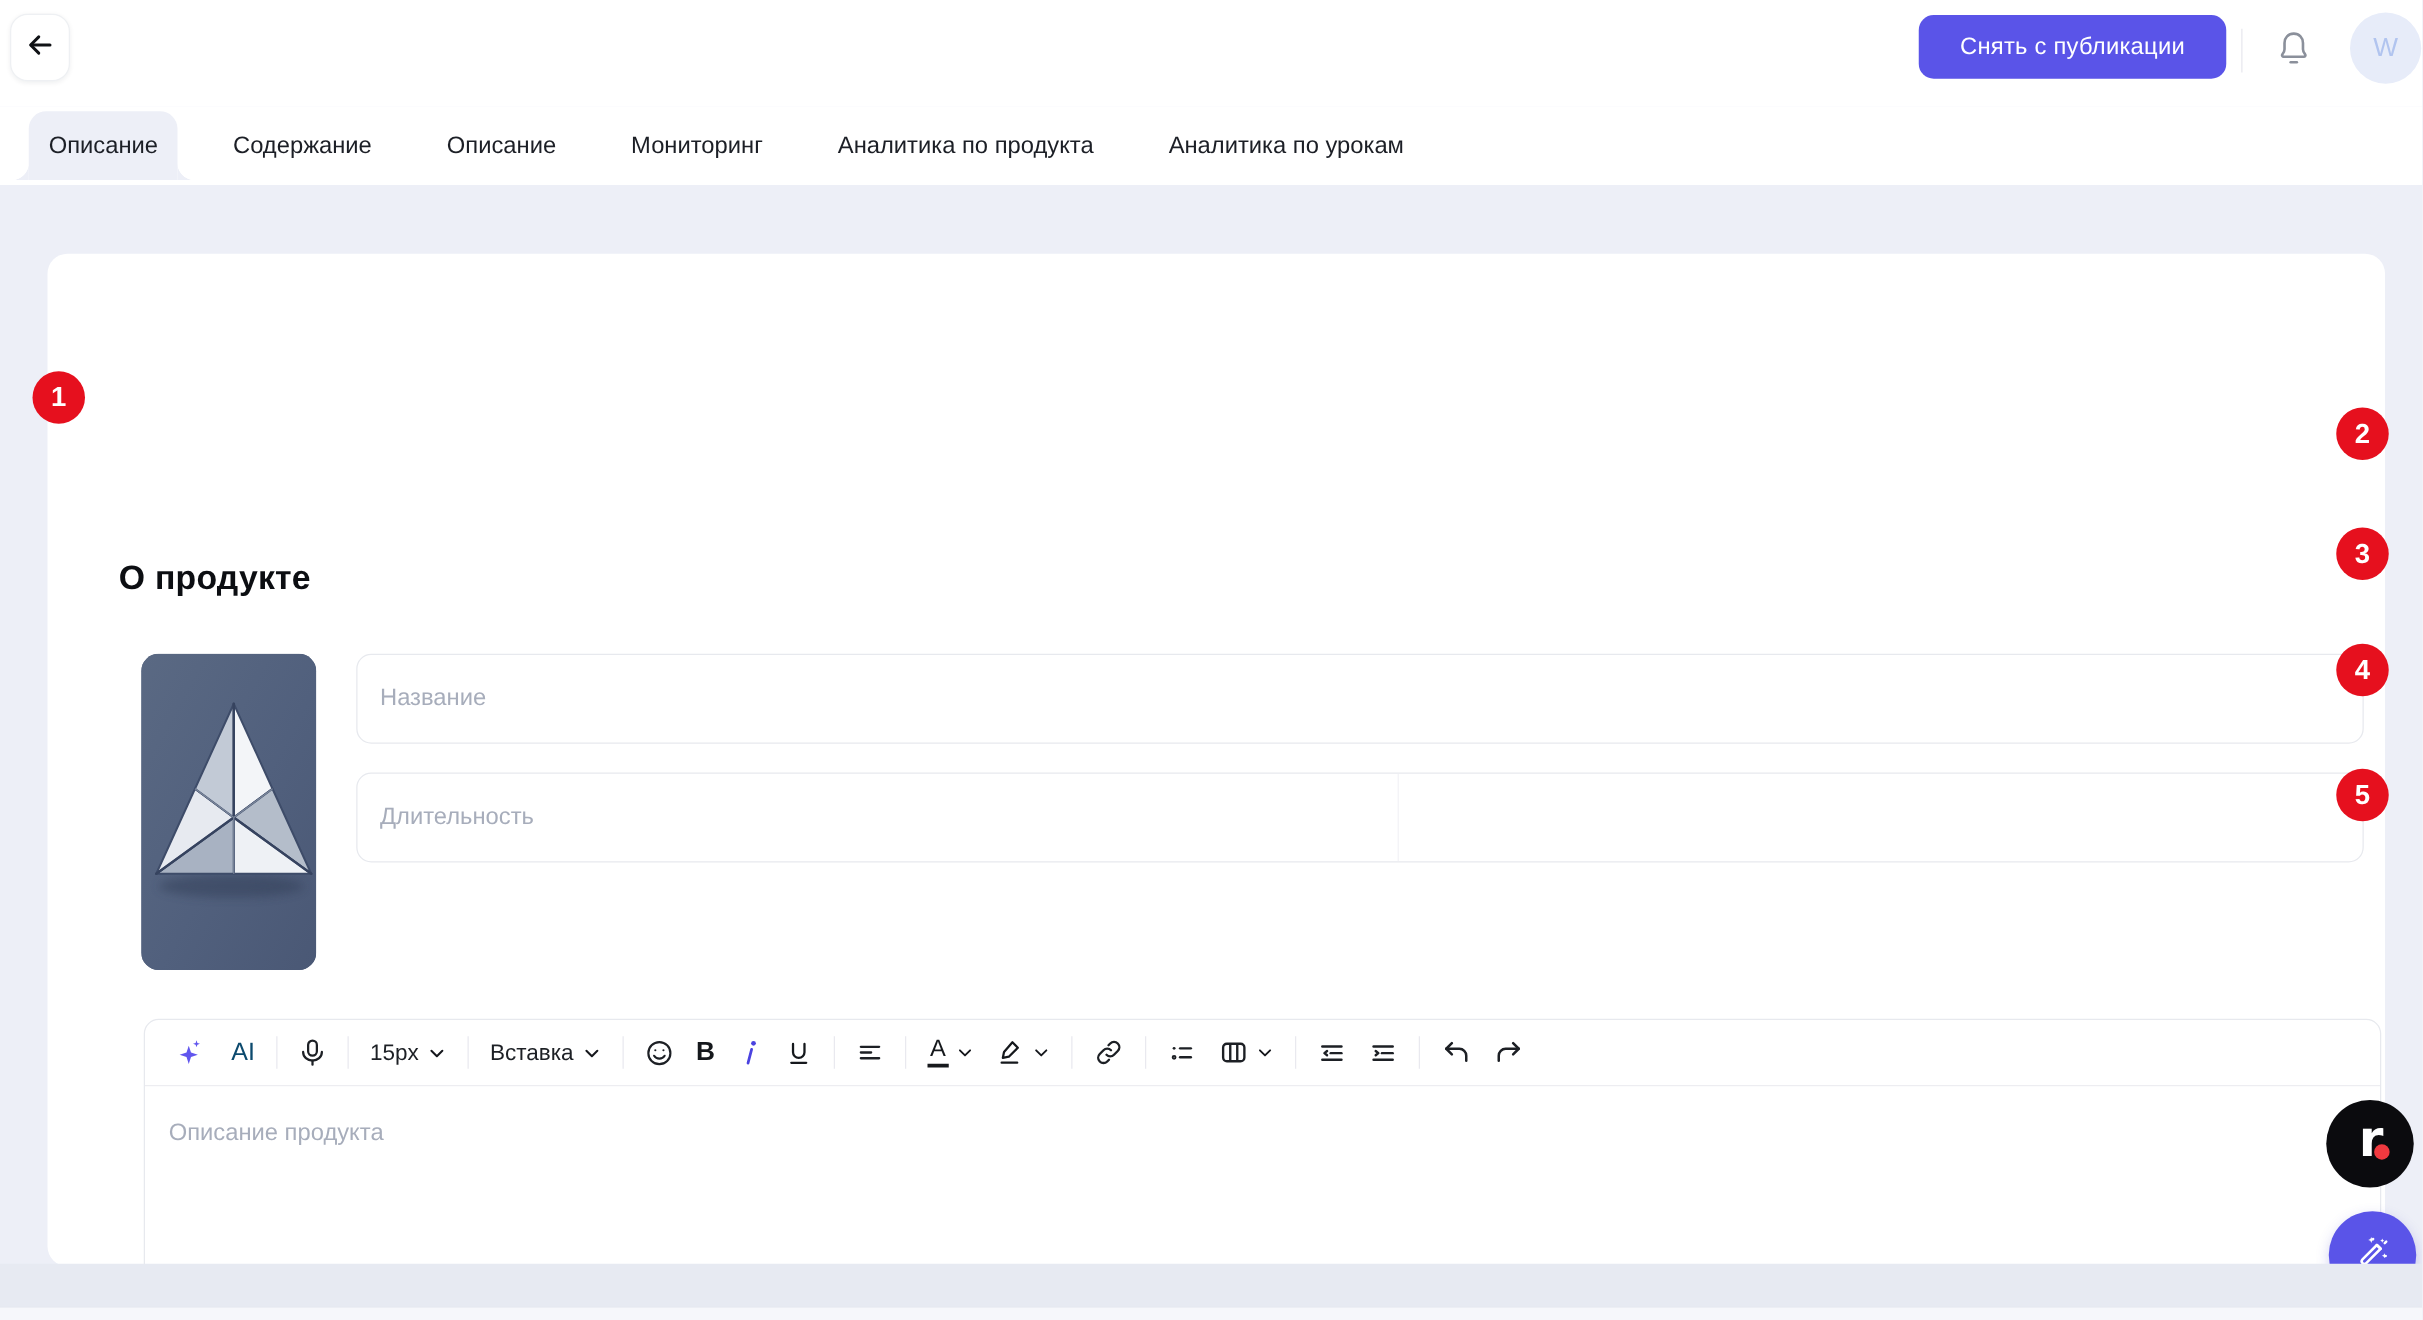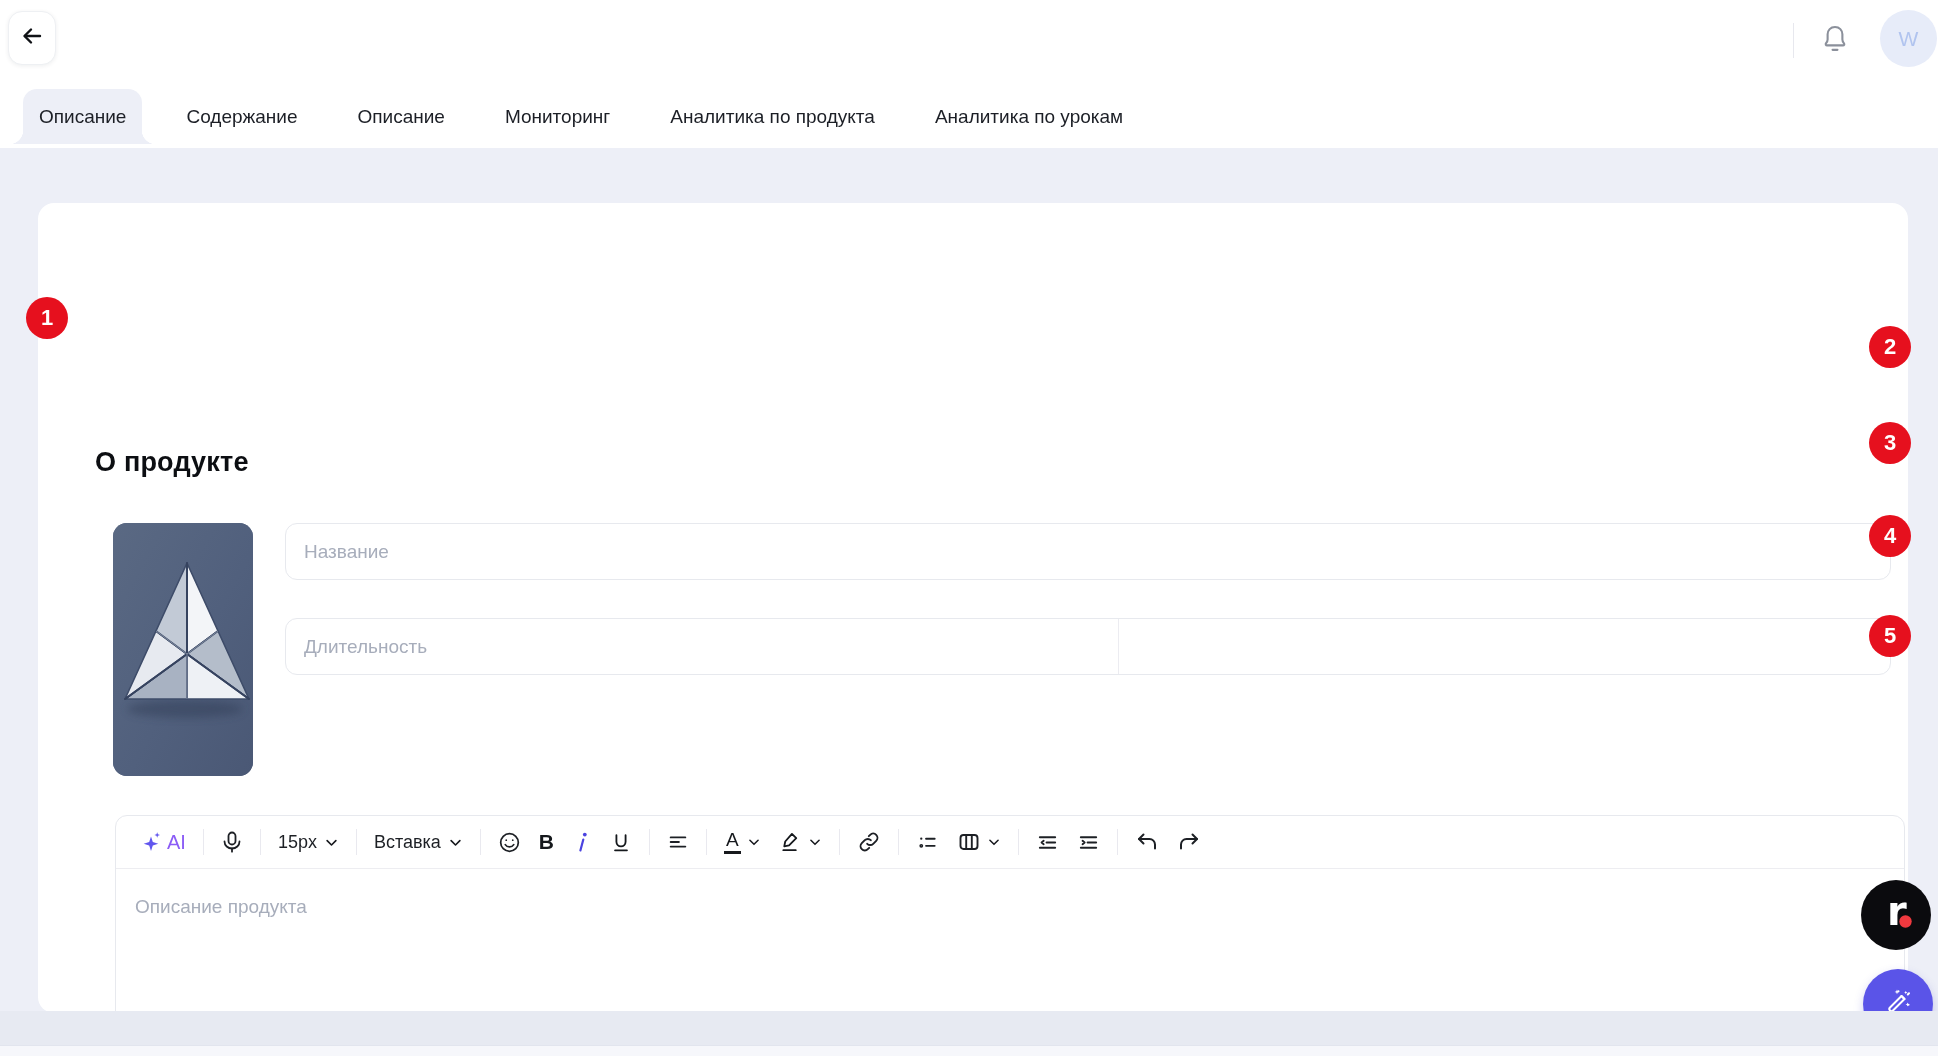--- a/index.html
+++ b/index.html
@@ -52,21 +52,21 @@
   }
   .card-title{ position:absolute; left:57px; top:244px; font-size:27px; font-weight:700; color:#0c0e12; letter-spacing:.2px; }
   .product-image{
     position:absolute; left:75px; top:320px; width:140px; height:253px; border-radius:14px; overflow:hidden;
     background:linear-gradient(145deg,#576681 0%,#51607d 55%,#49587557 100%), #51607d;
     cursor:pointer;
   }
   .product-image svg{ display:block; }
   
   .field{
-    position:absolute; left:247px; width:1606px; height:57px;
+    position:absolute; left:247px; width:1606px; height:72px;
     border:1px solid #e7e9ee; border-radius:12px; background:#fff; display:flex; align-items:center;
   }
   .field input{
     flex:1; height:100%; border:none; outline:none; background:transparent;
     font-family:inherit; font-size:19px; color:#2b2e35; padding:0 18px; border-radius:12px;
   }
   .field input::placeholder{ color:#a7adbb; opacity:1; }
   .f-name{ top:320px; }
   .f-duration{ top:415px; }
   .f-school{ top:512px; }
@@ -80,21 +80,21 @@
     position:absolute; left:77px; top:612px; width:1790px; height:218px;
     border:1px solid #e7e9ee; border-radius:12px; background:#fff;
   }
   .toolbar{
     height:53px; border-bottom:1px solid #ededf1; display:flex; align-items:center; padding:0 16px;
   }
   .tb-item{ display:flex; align-items:center; justify-content:center; padding:0 9px; height:36px; cursor:pointer; border-radius:8px; color:#1d2025; }
   .tb-item svg{ display:block; }
   .tb-div{ width:1px; height:26px; background:#e9e9ef; margin:0 8px; flex:0 0 1px; }
   .tb-text{ font-size:18px; color:#1d2025; margin-right:7px;text-align:right; }
-  .ai-label{ font-size:20px; color:#8b5cf6; margin-left:2px; }
+  .ai-label{ font-size:20px; color:#0c4a6e; margin-left:20px; }
   .glyph-b{ font-size:21px; font-weight:700; color:#15181c; }
   .glyph-a{ font-size:19px; font-weight:400; color:#15181c; border-bottom:3px solid #17191d; padding:0 2px 1px; line-height:20px; margin-right:6px;}
   .ed-body{ padding:27px 19px; font-size:19px; color:#a7adbb; cursor:text; height:163px; }
   
   .num-badge{
     position:absolute; width:42px; height:42px; border-radius:50%; background:#e6101e;
     color:#fff; font-size:22px; font-weight:700; display:flex; align-items:center; justify-content:center;
     z-index:5;
   }
   .b1{ left:26px;  top:297px; }
@@ -124,20 +124,21 @@
 
   <div class="topbar">
     <div class="back-btn">
       <span>
         <svg width="24" height="24" viewBox="0 0 24 24" fill="none" stroke="#101216" stroke-width="2.4" stroke-linecap="round" stroke-linejoin="round">
           <path d="M20 12H5"></path>
             <path d="M11 5.5 4.5 12 11 18.5"></path>
         </svg>
       </span>
     </div>
+    <button class="publish-btn">Снять с публикации</button>
     <div class="top-divider"></div>
     <div class="bell">
       <span>
         <svg width="30" height="32" viewBox="0 0 24 26" fill="none" stroke="#8b909b" stroke-width="1.7" stroke-linecap="round">
           <path d="M12 3.2c-3.6 0-6 2.7-6 6v4.2c0 1.2-.5 2.2-1.3 3.1-.6.7-.1 1.7.8 1.7h13c.9 0 1.4-1 .8-1.7-.8-.9-1.3-1.9-1.3-3.1V9.2c0-3.3-2.4-6-6-6Z"></path>
           <path d="M10 21.8h4"></path>
         </svg>
       </span>
     </div>
     <div class="avatar">

